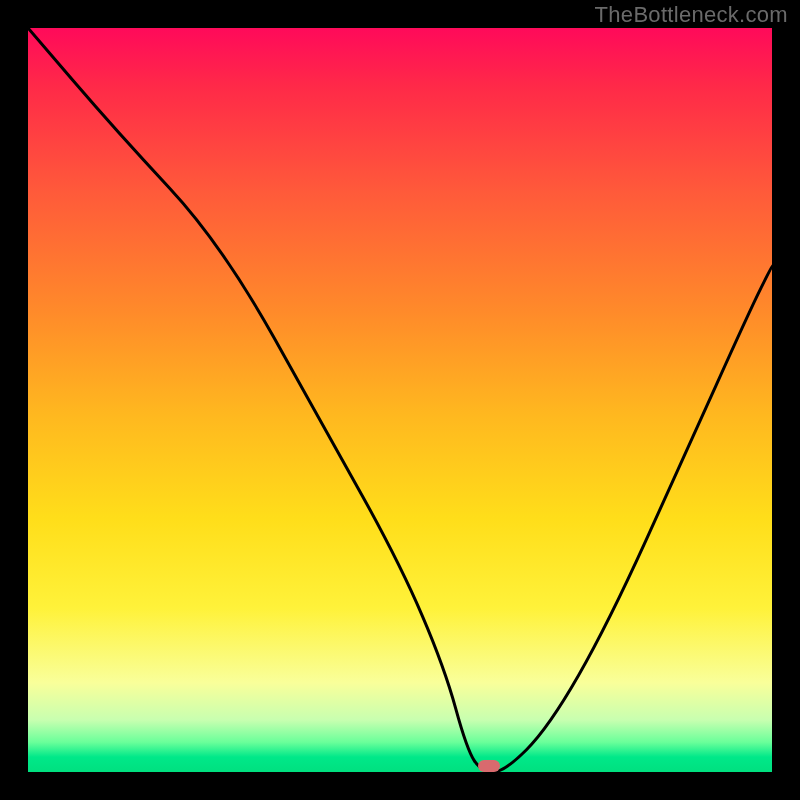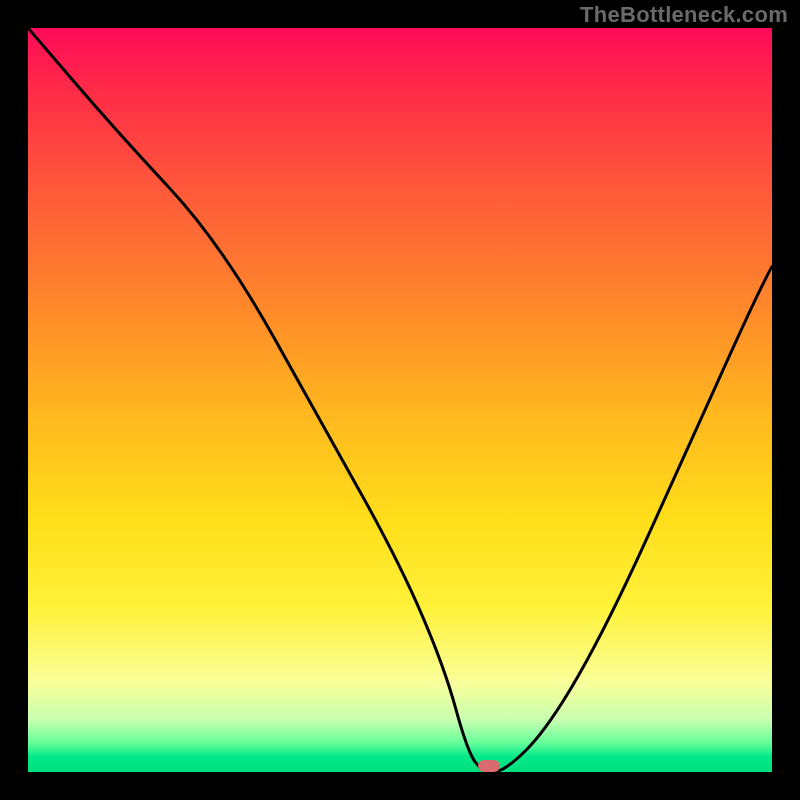--- a/index.html
+++ b/index.html
@@ -16,21 +16,21 @@
     width: 800px;
     height: 800px;
     background: #000;
   }
   .watermark {
     position: absolute;
     top: 2px;
     right: 12px;
     color: #6a6a6a;
     font-size: 22px;
-    font-weight: 700;
+    font-weight: 400;
     letter-spacing: 0.3px;
     z-index: 10;
   }
   .plot-area {
     position: absolute;
     left: 28px;
     top: 28px;
     width: 744px;
     height: 744px;
     overflow: hidden;

